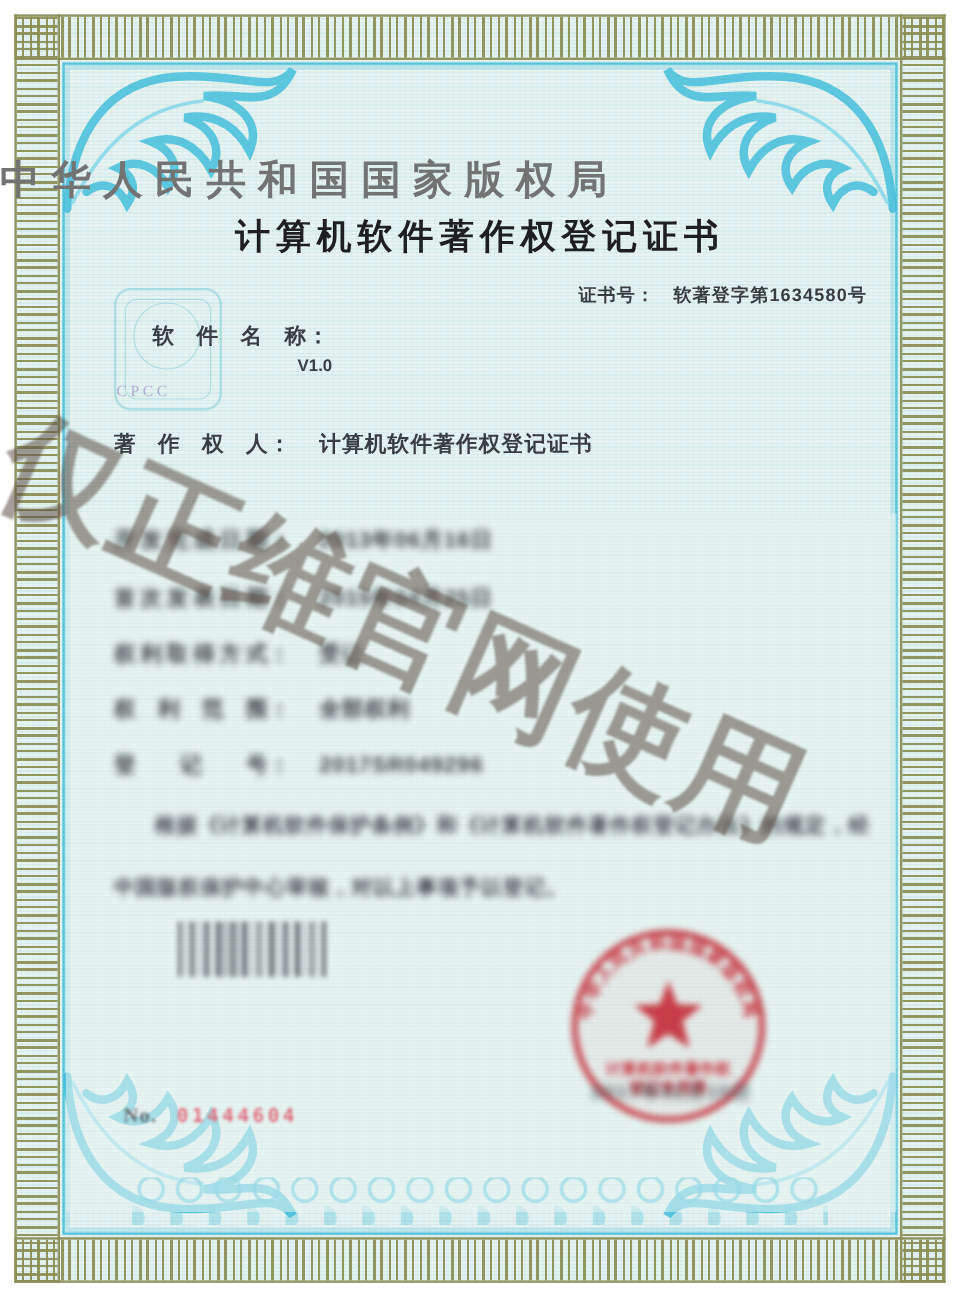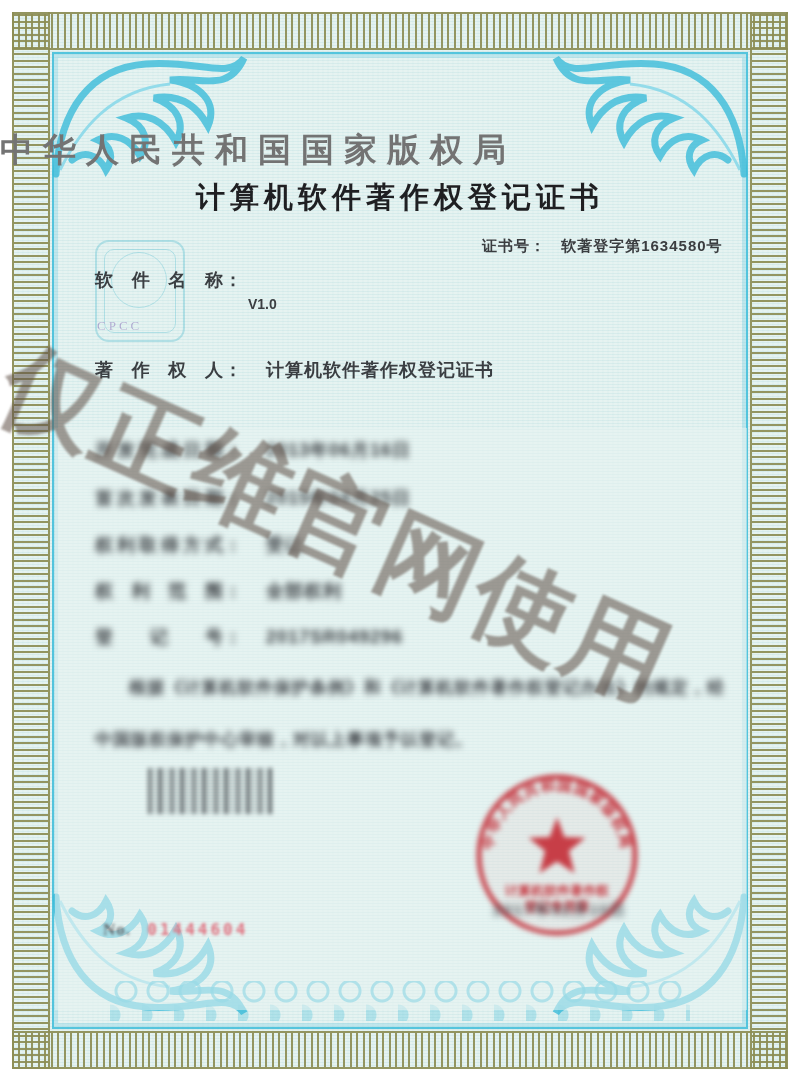--- a/index.html
+++ b/index.html
@@ -51,21 +51,21 @@
   .emblem .cpcc{position:absolute;left:0;bottom:6px;width:100%;text-align:left;
       font-family:Liberation Serif, serif;font-size:13px;letter-spacing:3px;color:#4c1d95;}
   
   .row{position:absolute;left:95px;display:flex;align-items:baseline;
       font-family:"Liberation Sans","DejaVu Sans",sans-serif;font-size:18px;font-weight:bold;color:#3a3e42;}
   .row .lbl{display:inline-block;width:128px;text-align:justify;text-align-last:justify;}
   .row .colon{display:inline-block;margin-left:1px;}
   .row .val{margin-left:24px;letter-spacing:1px;white-space:nowrap;}
   .val2{position:absolute;left:248px;top:296px;font-family:"Liberation Sans",sans-serif;
       font-size:14px;font-weight:bold;color:#3a3e42;}
-  .r1{top:268px;} .r2{top:358px;}
+  .r1{top:268px;padding-left:32px;} .r2{top:358px;}
   .r3{top:438px;} .r4{top:486px;} .r5{top:533px;} .r6{top:579px;} .r7{top:625px;}
   .statement{position:absolute;left:95px;top:662px;width:630px;
       font-family:"Liberation Sans","DejaVu Sans",sans-serif;font-size:17px;font-weight:bold;
       color:#41454a;line-height:52px;text-indent:2em;text-align:justify;letter-spacing:1px;}
   
   .b15{filter:blur(1.5px);} .b2{filter:blur(2px);} .b25{filter:blur(2.5px);} .b3{filter:blur(3px);} .b35{filter:blur(3.5px);}
   
   .barcode{position:absolute;left:148px;top:768px;width:124px;height:46px;opacity:.82;
       background-image:repeating-linear-gradient(90deg,#474c50 0 3px,transparent 3px 5px,#474c50 5px 6px,transparent 6px 10px,#474c50 10px 14px,transparent 14px 17px,#474c50 17px 18px,transparent 18px 22px);}
   

